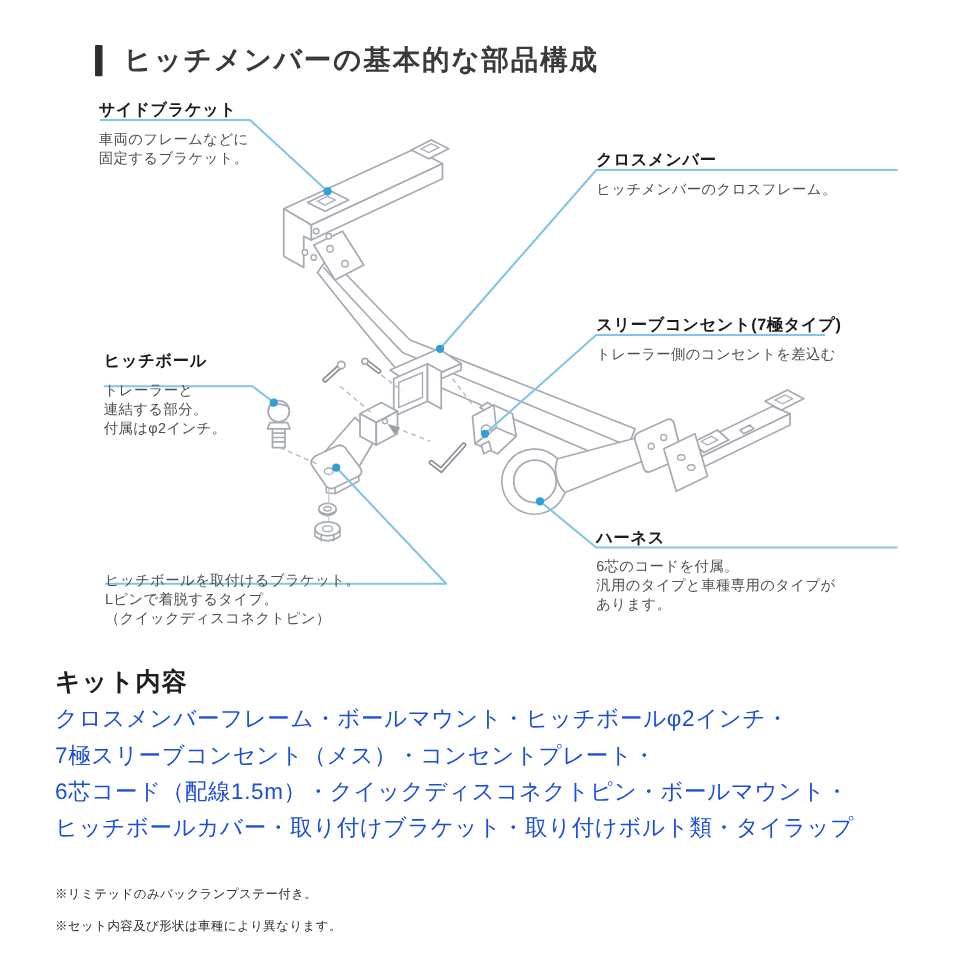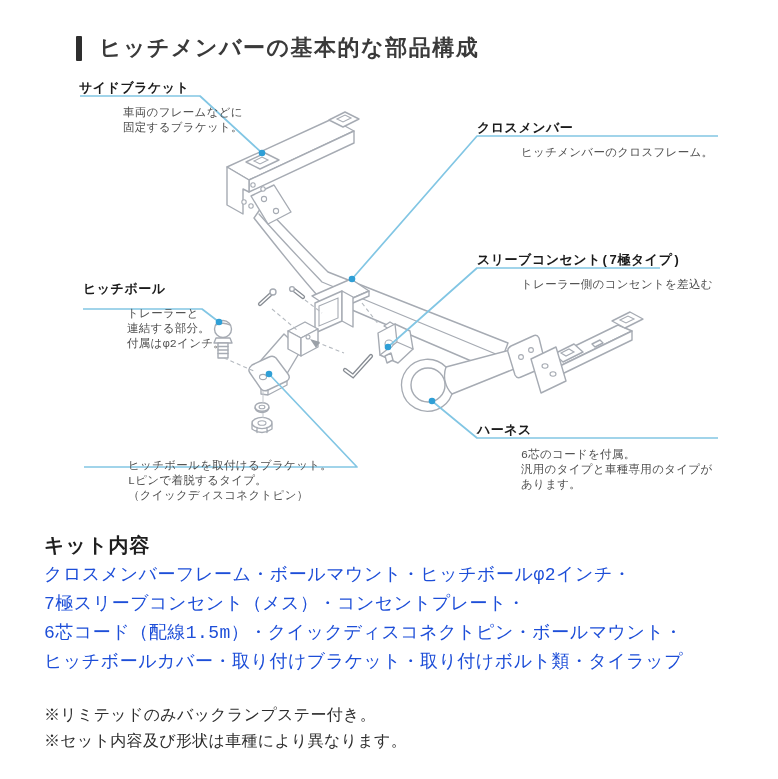--- a/index.html
+++ b/index.html
@@ -1,17 +1,17 @@
 <!DOCTYPE html>
 <html style="--accent_blue: #82c6e4; --dot_blue: #2f9fd6; --line_art: #a6abb3; --title_text: #3a3a3a;"><head>
 <meta charset="utf-8">
 <style>
   html,body{margin:0;padding:0;background:#ffffff;}
   .page{position:relative;width:778px;height:779px;background:#fff;overflow:hidden;
-        font-family:Liberation Mono, monospace;color:#2d2d2d;}
+        font-family:Liberation Sans, sans-serif;color:#2d2d2d;}
   .page *{margin:0;padding:0;box-sizing:border-box;}
 
   
   .title-accent{position:absolute;left:76px;top:36px;width:6px;height:25px;background:#2e2e2e;border-radius:1px;}
   .page-title{position:absolute;left:99px;top:33px;font-size:22px;font-weight:bold;color:#3a3a3a;letter-spacing:1.5px;white-space:nowrap;}
 
   
   .diagram-svg{position:absolute;left:0;top:0;width:778px;height:779px;}
   .art{fill:#ffffff;stroke:var(--line_art);stroke-width:1.4;stroke-linejoin:round;stroke-linecap:round;}
   .artline{fill:none;stroke:var(--line_art);stroke-width:1.3;stroke-linejoin:round;stroke-linecap:round;}
@@ -20,30 +20,30 @@
   .thin{fill:none;stroke:#c3c7cc;stroke-width:1;}
   .pin{fill:none;stroke:#878c93;stroke-width:4.2;stroke-linecap:round;}
   .pinw{fill:none;stroke:#ffffff;stroke-width:1.6;stroke-linecap:round;}
   .leader{fill:none;stroke:var(--accent_blue);stroke-width:1.7;stroke-linejoin:round;}
   .ldot{fill:var(--dot_blue);stroke:none;}
   .arrowhead{fill:#9aa0a7;stroke:none;}
 
   
   .plabel{position:absolute;white-space:nowrap;}
   .plabel h3{font-size:13px;font-weight:bold;color:#1b1b1b;letter-spacing:.5px;}
-  .plabel .desc{margin-top:8px;margin-left:44px;}
+  .plabel .desc{margin-top:8px;}
   .plabel .desc p{font-size:11.5px;line-height:15px;color:#4f4f4f;letter-spacing:.3px;}
 
   
   .kit-title{position:absolute;left:44px;top:532px;font-size:20px;font-weight:bold;color:#1e1e1e;letter-spacing:1px;}
   .kit-lines{position:absolute;left:44px;top:561px;}
   .kit-lines p{font-size:18px;line-height:29px;color:#1d4ed8;letter-spacing:.5px;white-space:nowrap;}
 
   .notes{position:absolute;left:44px;top:703px;}
-  .notes p{font-size:16px;line-height:26px;color:#2d2d2d;letter-spacing:.3px;white-space:nowrap;}
+  .notes p{font-size:10px;line-height:26px;color:#2d2d2d;letter-spacing:.3px;white-space:nowrap;}
 </style>
 </head>
 <body>
 
 <div class="page">
 
   <div class="title-accent"></div>
   <h1 class="page-title">ヒッチメンバーの基本的な部品構成</h1>
 
   <svg class="diagram-svg" viewBox="0 0 778 779" aria-hidden="true">

